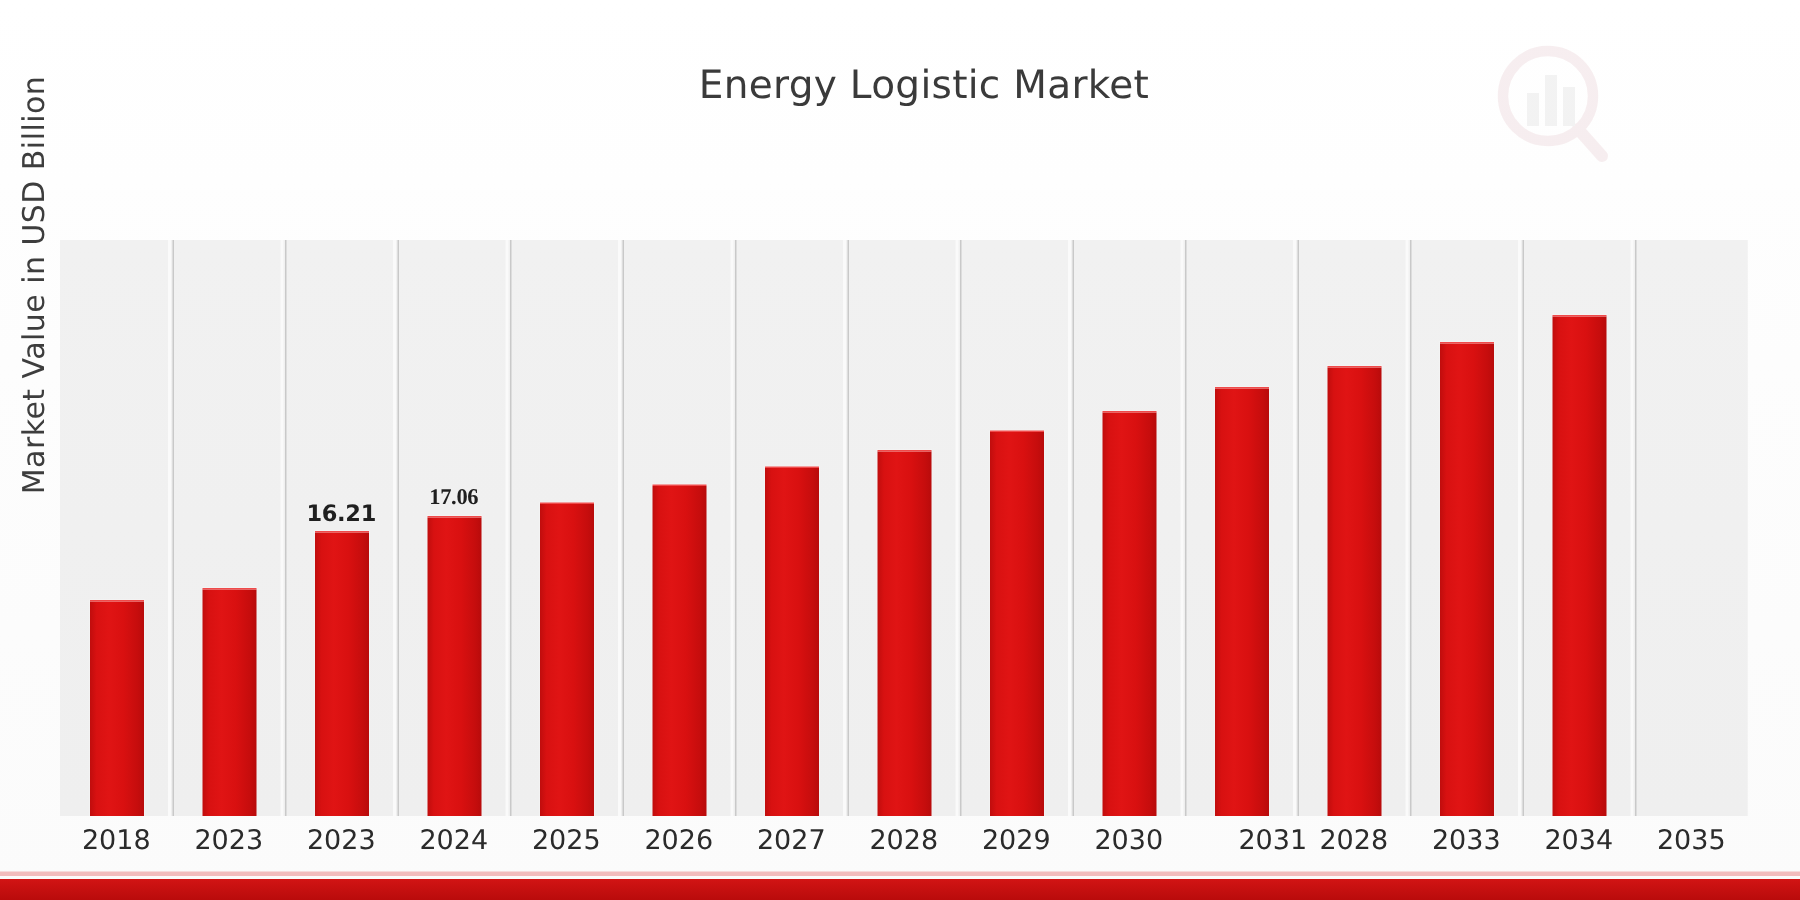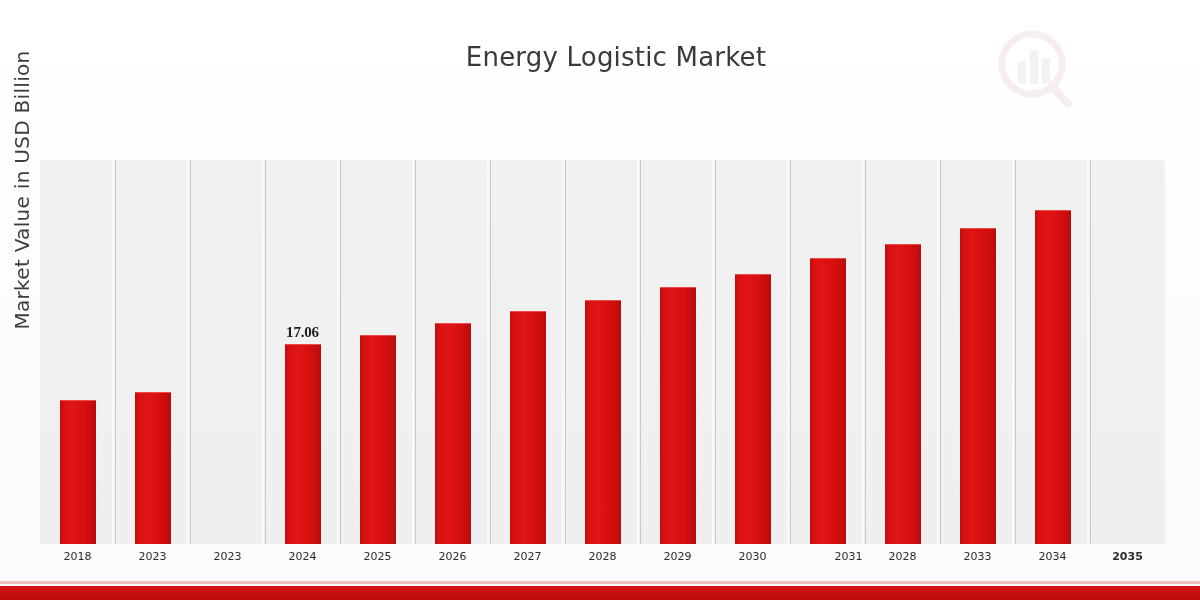--- a/index.html
+++ b/index.html
@@ -127,21 +127,21 @@
     position: absolute;
     left: 40px;
     top: 550px;
     width: 1125px;
     height: 24px;
   }
   .x-tick {
     position: absolute;
     top: 0;
     text-align: right;
-    font-size: 11px;
+    font-size: 18px;
     color: #2b2b2b;
     transform: translateX(-50%);
     white-space: nowrap;
   }
 
   
   #bottom-divider {
     position: absolute;
     left: 0;
     top: 581px;
@@ -208,20 +208,24 @@
         <div class="gridline" style="left: 1050px;"></div>
         <div class="gridline light" style="left: 1047px;"></div>
       </div>
     <div id="bars">
         <div class="bar-group" style="left: 0px; width: 75px;">
           <div class="bar" title="2018: 12.3" style="height: 143.127px;"></div>
         </div>
         <div class="bar-group" style="left: 75px; width: 75px;">
           <div class="bar" title="2019: 13" style="height: 151.273px;"></div>
         </div>
+        <div class="bar-group" style="left: 150px; width: 75px;">
+          <div class="bar" title="2023: 16.21" style="height: 188.625px;"></div>
+          <div class="bar-value" style="bottom: 192.625px;">16.21</div>
+        </div>
         <div class="bar-group" style="left: 225px; width: 75px;">
           <div class="bar" title="2024: 17.06" style="height: 198.516px;"></div>
           <div class="bar-value" style="bottom: 202.516px; font-family: Liberation Serif, serif;">17.06</div>
         </div>
         <div class="bar-group" style="left: 300px; width: 75px;">
           <div class="bar" title="2025: 17.9" style="height: 208.291px;"></div>
         </div>
         <div class="bar-group" style="left: 375px; width: 75px;">
           <div class="bar" title="2026: 18.9" style="height: 219.927px;"></div>
         </div>
@@ -260,19 +264,19 @@
       <div class="x-tick" style="left: 337.5px;">2025</div>
       <div class="x-tick" style="left: 412.5px;">2026</div>
       <div class="x-tick" style="left: 487.5px;">2027</div>
       <div class="x-tick" style="left: 562.5px;">2028</div>
       <div class="x-tick" style="left: 637.5px;">2029</div>
       <div class="x-tick" style="left: 712.5px;">2030</div>
       <div class="x-tick" style="left: 787.5px; margin-left: 21px;">2031</div>
       <div class="x-tick" style="left: 862.5px;">2028</div>
       <div class="x-tick" style="left: 937.5px;">2033</div>
       <div class="x-tick" style="left: 1012.5px;">2034</div>
-      <div class="x-tick" style="left: 1087.5px; font-weight: bold;">2035</div>
+      <div class="x-tick" style="left: 1087.5px;">2035</div>
     </div>
 
   <div id="bottom-divider"></div>
   <div id="bottom-band"></div>
 
 </div>
 
 </body></html>

